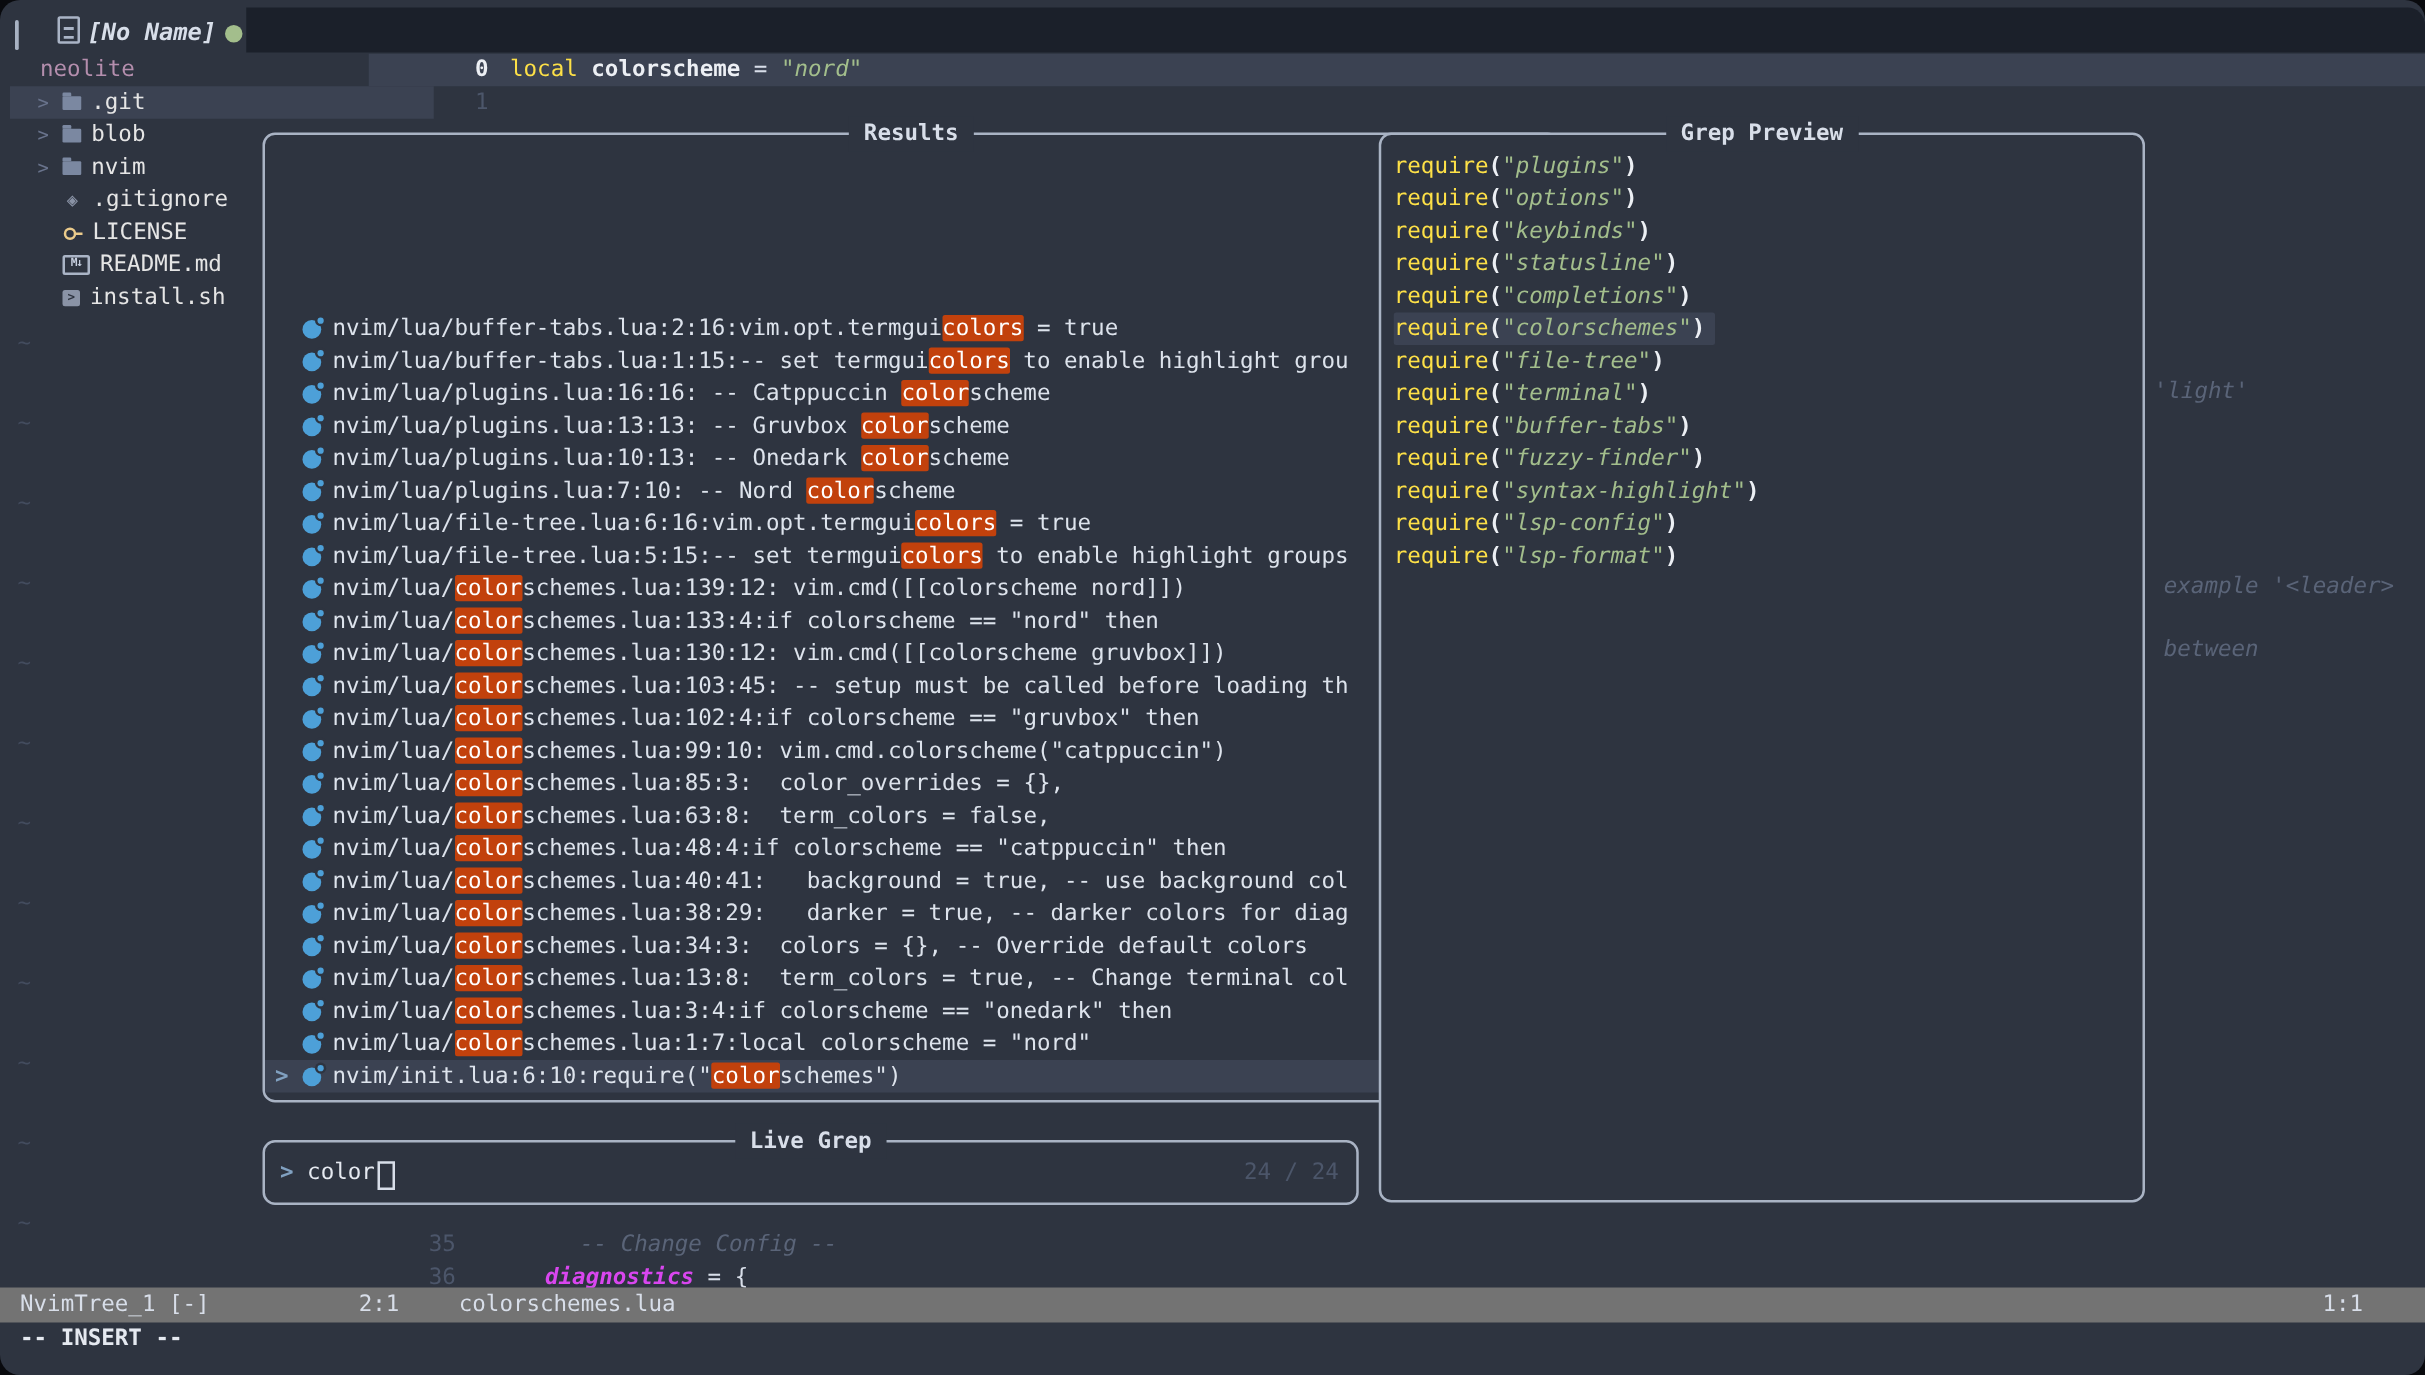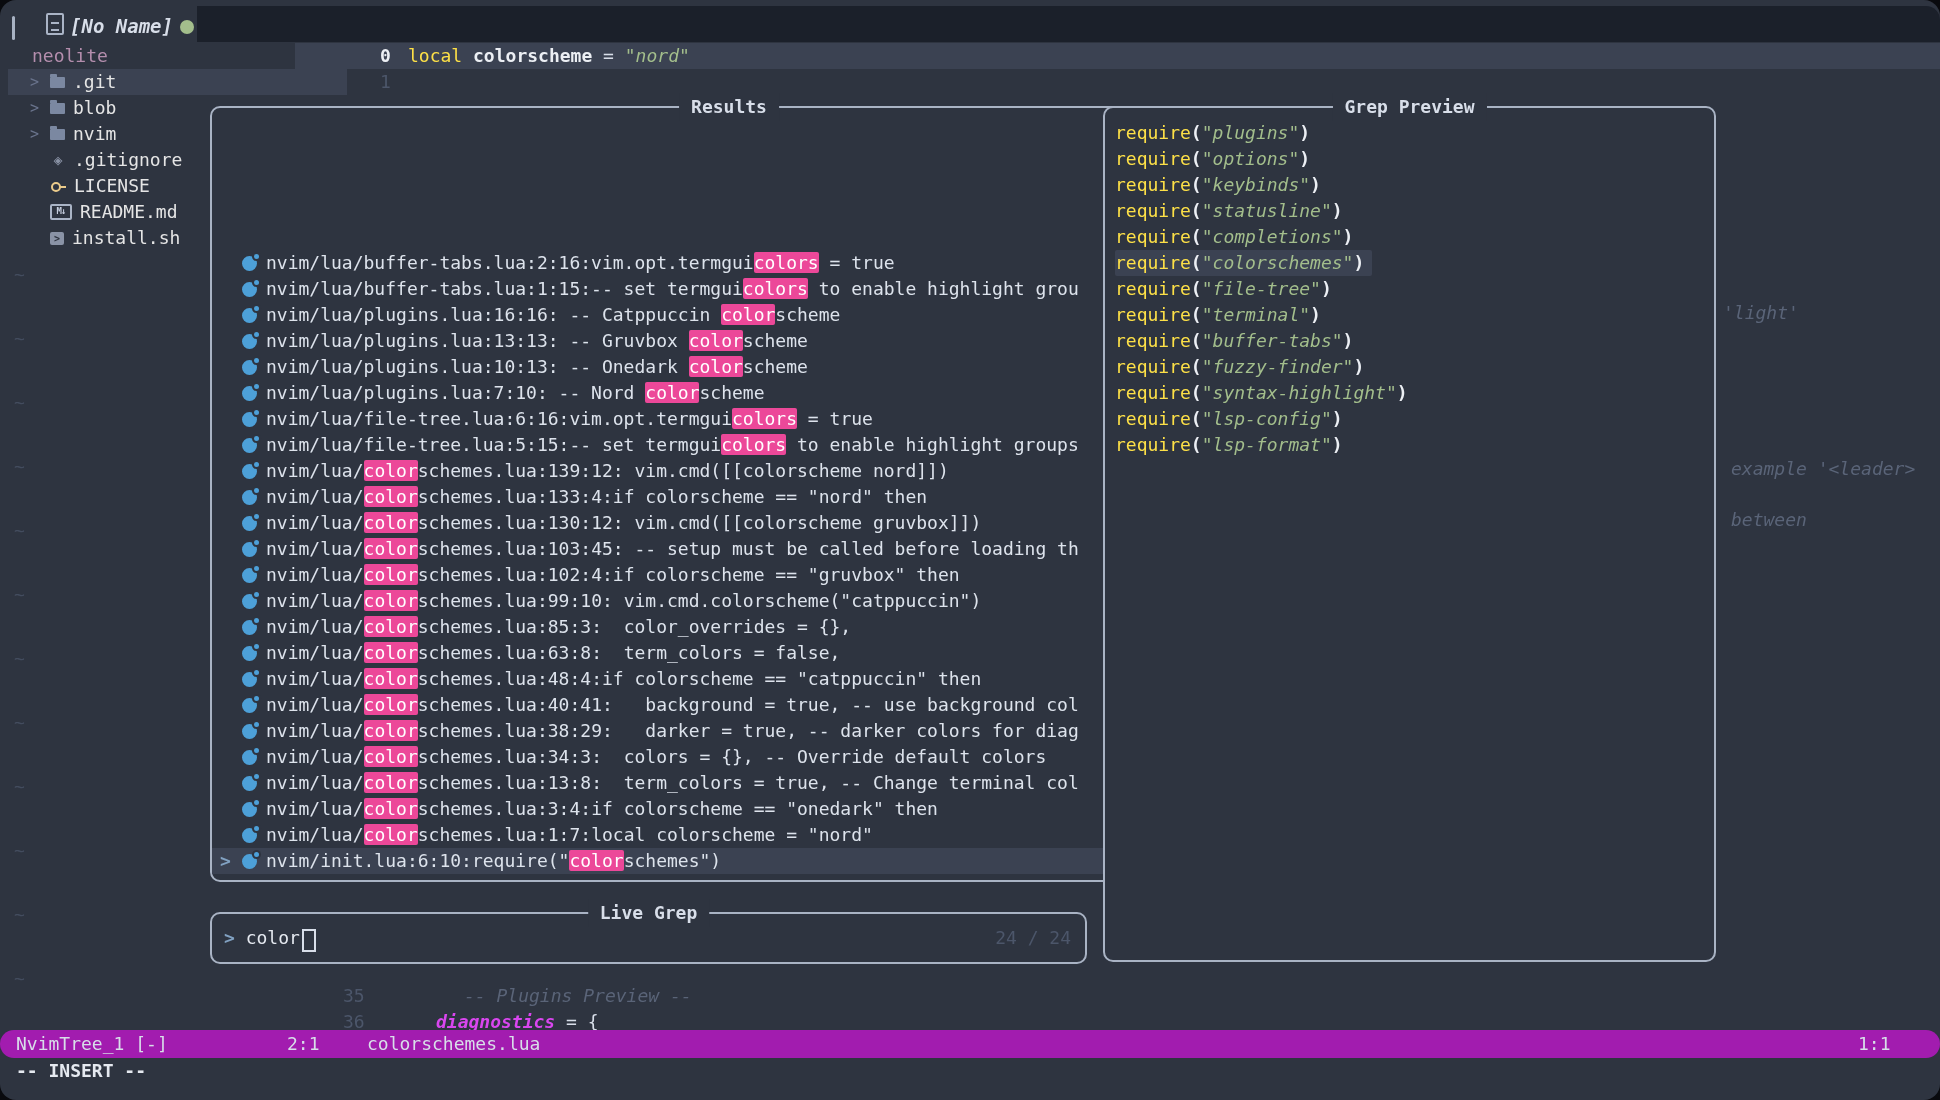--- a/index.html
+++ b/index.html
@@ -45,41 +45,41 @@
     font-weight:bold;color:#d8dee9;white-space:nowrap;height:28px;line-height:28px;}
   
   .g-list{position:absolute;inset:0;padding-top:142px;overflow:hidden;}
   .g-row{height:26px;display:flex;align-items:center;padding-left:30px;white-space:pre;overflow:hidden;}
   .g-row.selected{padding-left:8px;background:#3b4252;}
   .g-row .arrow{display:none;width:22px;color:#81a1c1;font-weight:bold;}
   .g-row.selected .arrow{display:inline-block;}
   .lua-icon{width:15px;height:15px;border-radius:50%;background:#4da0d8;position:relative;margin-right:9px;flex:none;}
   .lua-icon::after{content:"";position:absolute;width:5px;height:5px;border-radius:50%;background:#4da0d8;top:-2px;right:-2px;box-shadow:0 0 0 2px #2e3440;}
   .g-text{color:#dde3ec;}
-  .match{background:#ec4899;color:#ffffff;border-radius:2px;}
+  .match{background:#c2410c;color:#ffffff;border-radius:2px;}
   
   .lg-row{position:absolute;left:12px;top:11px;display:flex;align-items:center;white-space:pre;}
   .lg-arrow{color:#81a1c1;font-weight:bold;}
   .lg-query{color:#e5e9f0;}
   .cursor-box{display:inline-block;width:10px;height:19px;border:2px solid #d8dee9;margin-left:2px;transform:translateY(2px);}
   .lg-counter{position:absolute;right:14px;top:11px;color:#4c566a;}
   
   .p-list{position:absolute;inset:0;padding-top:12px;overflow:hidden;}
   .p-line{height:26px;padding-left:10px;white-space:pre;}
   .p-line .inner{display:inline-block;padding-right:8px;}
   .p-line.hl .inner{background:#3b4252;border-radius:2px;}
   .paren{color:#eceff4;font-weight:bold;}
   
   .frag{position:absolute;color:#5a6478;font-style:italic;white-space:pre;}
   .b-num{position:absolute;left:343px;color:#4c566a;}
   .b-comment{position:absolute;left:464px;color:#5a6478;font-style:italic;white-space:pre;}
   .b-code{position:absolute;left:436px;white-space:pre;color:#d8dee9;}
   .b-code .bold-it{font-weight:bold;font-style:italic;color:#d946ef;}
   
-  .statusline{position:absolute;left:0;top:1030px;width:1940px;height:28px;background:#a21caf;line-height:28px;color:#d8dee9;border-radius:14px;}
+  .statusline{position:absolute;left:0;top:1030px;width:1940px;height:28px;background:#737373;line-height:28px;color:#d8dee9;}
   .mode{position:absolute;left:16px;top:1058px;font-weight:bold;color:#e5e9f0;}
 </style>
 </head>
 <body>
 
 <div class="window">
 
   <div class="tab-strip"></div>
   <div class="vbar"></div>
   <span class="doc-icon"></span>
@@ -200,21 +200,21 @@
         <div class="p-line"><span class="inner"><span class="kw">require</span><span class="paren">(</span><span class="str">"lsp-config"</span><span class="paren">)</span></span></div>
         <div class="p-line"><span class="inner"><span class="kw">require</span><span class="paren">(</span><span class="str">"lsp-format"</span><span class="paren">)</span></span></div>
       </div>
   </div>
 
   <span class="frag" style="left:1723px;top:300px;">'light'</span>
   <span class="frag" style="left:1731px;top:456px;">example '&lt;leader&gt;</span>
   <span class="frag" style="left:1731px;top:507px;">between</span>
 
   <span class="b-num" style="top:983px;">35</span>
-  <span class="b-comment" style="top:983px;">-- Plugins Preview --</span>
+  <span class="b-comment" style="top:983px;">-- Change Config --</span>
   <span class="b-num" style="top:1009px;">36</span>
   <span class="b-code" style="top:1009px;"><span class="bold-it">diagnostics</span><span> = {</span></span>
 
   <div class="statusline">
     <span class="abs pre" style="left:16px;"><span>NvimTree_1</span> <span>[-]</span></span>
     <span class="abs" style="left:287px;">2:1</span>
     <span class="abs" style="left:367px;">colorschemes.lua</span>
     <span class="abs" style="left:1858px;">1:1</span>
   </div>
   <span class="mode">-- INSERT --</span>

